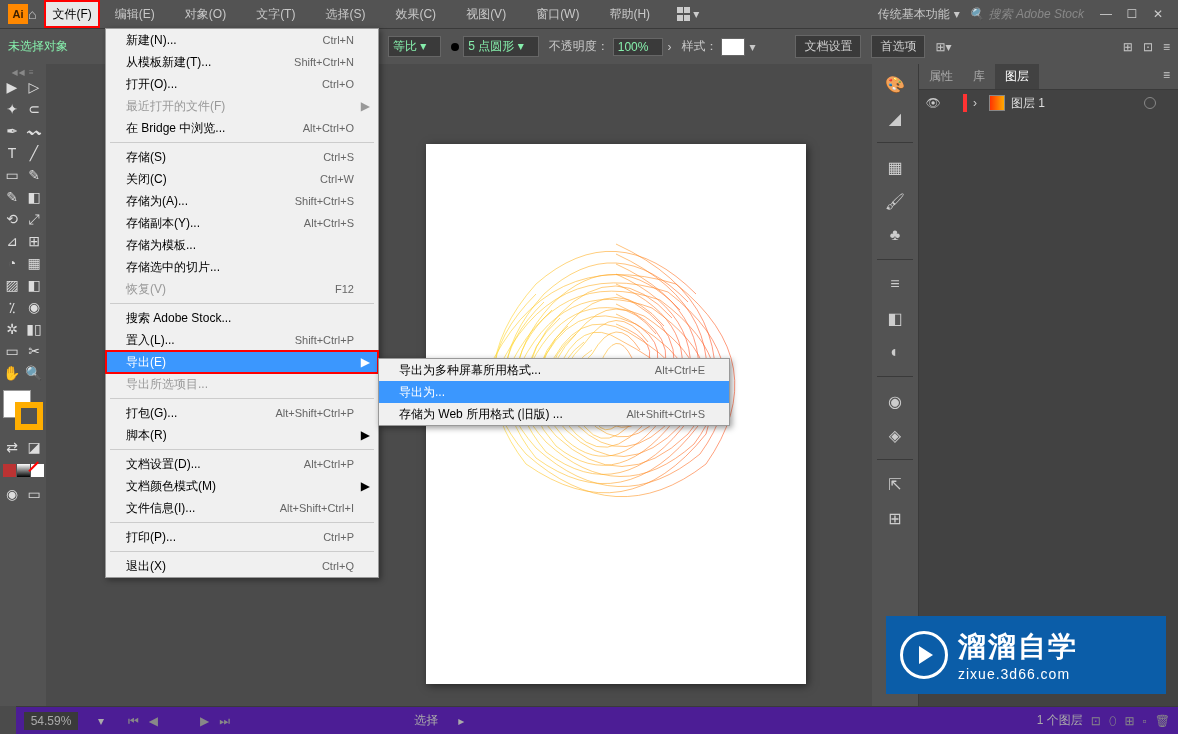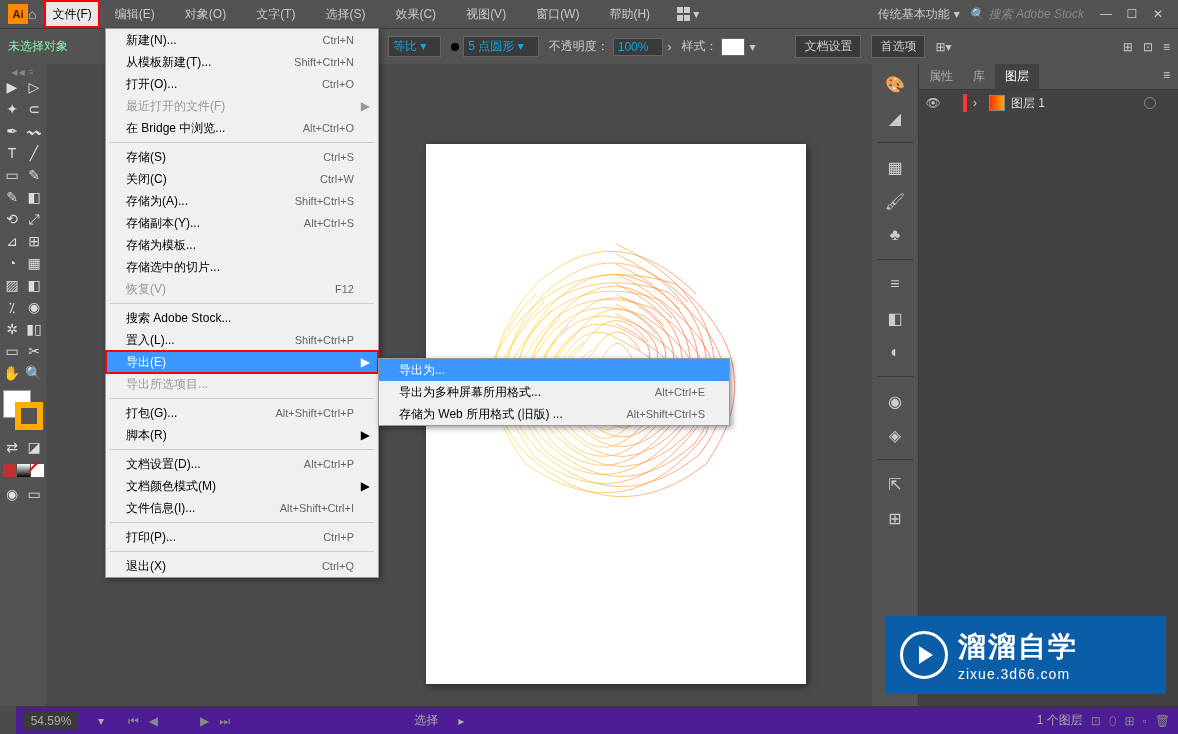--- a/index.html
+++ b/index.html
@@ -12,21 +12,21 @@
 .menu-item.active{background:#e8e8e8;color:#000}
 .menu-item.highlighted{border:2px solid red;padding:0 6px}
 .topbar-right{margin-left:auto;display:flex;align-items:center;gap:10px}
 .workspace-label{display:flex;align-items:center;gap:4px}
 .search-stock{display:flex;align-items:center;gap:4px;color:#888;font-style:italic}
 .window-controls{display:flex;gap:2px}
 .window-btn{width:24px;height:18px;display:flex;align-items:center;justify-content:center;color:#ccc}
 .optbar{height:36px;background:#535353;border-top:1px solid #3a3a3a;display:flex;align-items:center;padding:0 8px;gap:10px}
 .optbar-label{color:#86efac}
 .opt-group{display:flex;align-items:center;gap:4px}
-.opt-dropdown{background:#3a3a3a;border:1px solid #666;padding:1px 14px 1px 4px;color:#0ea5e9;position:relative;min-width:50px}
+.opt-dropdown{background:#3a3a3a;border:1px solid #666;padding:1px 14px 1px 4px;color:#86efac;position:relative;min-width:50px}
 .opt-button{background:#3a3a3a;border:1px solid #666;padding:2px 8px;color:#ccc}
 .opt-swatch{width:24px;height:18px;background:#fff;border:1px solid #666}
 .main-area{position:absolute;top:64px;bottom:28px;left:0;right:0;display:flex}
 .toolbox{width:46px;background:#535353;display:flex;flex-direction:column;align-items:center;padding-top:4px}
 .tool-handle{width:40px;height:8px;display:flex;justify-content:center;align-items:center;color:#888;font-size:8px;letter-spacing:1px}
 .tool-row{display:flex;width:44px}
 .tool-btn{width:22px;height:22px;display:flex;align-items:center;justify-content:center;color:#ddd;font-size:14px;position:relative}
 .fill-stroke{width:44px;height:44px;position:relative;margin-top:4px}
 .fill-sw{position:absolute;width:28px;height:28px;background:#fff;border:1px solid #999;left:2px;top:2px}
 .stroke-sw{position:absolute;width:28px;height:28px;background:#ffae00;border:4px solid #ffae00;right:2px;bottom:2px}
@@ -414,26 +414,26 @@
       <span class="dd-shortcut">Ctrl+P</span>
     </div>
     <div class="dd-sep"></div>
     <div class="dd-row">
       <span class="dd-label">退出(X)</span>
       <span class="dd-shortcut">Ctrl+Q</span>
     </div>
   </div>
 
 <div class="submenu" id="export-dd">
+    <div class="dd-row">
+      <span class="dd-label">导出为多种屏幕所用格式...</span>
+      <span class="dd-shortcut">Alt+Ctrl+E</span>
+    </div>
     <div class="dd-row highlighted">
       <span class="dd-label">导出为...</span>
-    </div>
-    <div class="dd-row">
-      <span class="dd-label">导出为多种屏幕所用格式...</span>
-      <span class="dd-shortcut">Alt+Ctrl+E</span>
     </div>
     <div class="dd-row">
       <span class="dd-label">存储为 Web 所用格式 (旧版) ...</span>
       <span class="dd-shortcut">Alt+Shift+Ctrl+S</span>
     </div>
   </div>
 
 <div class="watermark">
   <div class="watermark-play"></div>
   <div class="watermark-text">

